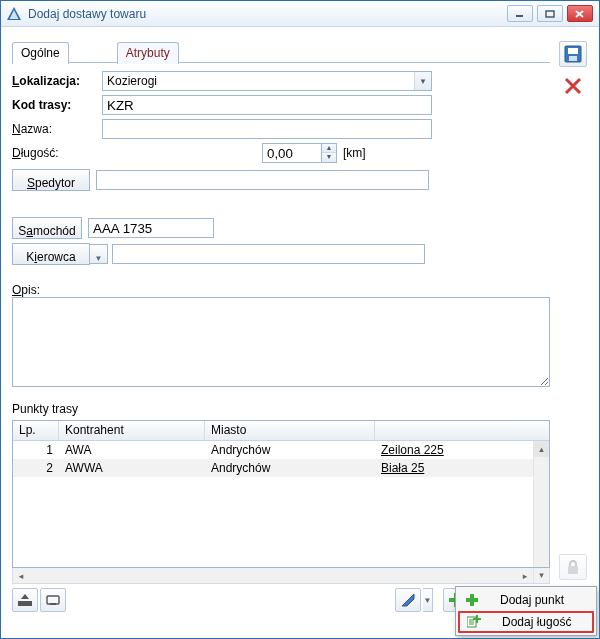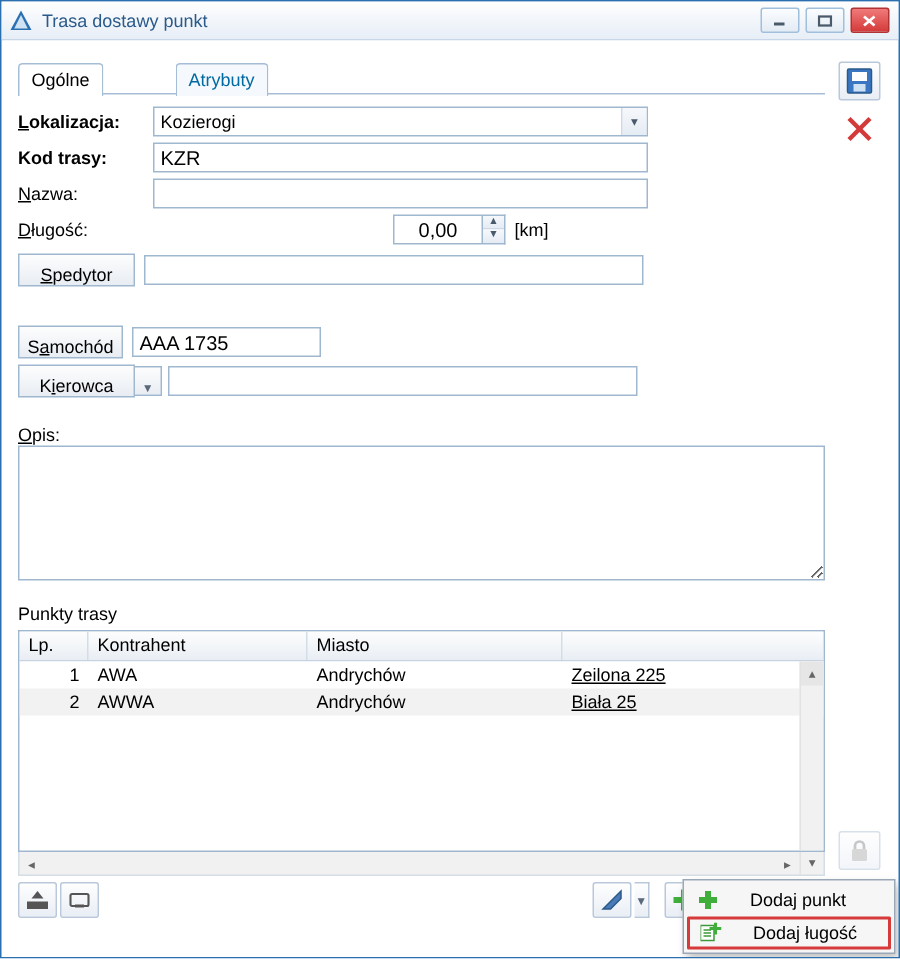--- a/index.html
+++ b/index.html
@@ -10,40 +10,40 @@
   .app-icon{width:16px;height:16px;margin-right:6px;position:relative}
   .app-icon svg{width:16px;height:16px}
   .title-text{color:#2a5a8a;flex:1 1 auto}
   .winbtns{display:flex;gap:4px}
   .winbtn{width:26px;height:17px;border:1px solid #9fbfdc;border-radius:2px;background:linear-gradient(#fbfdff,#e3ebf4);display:flex;align-items:center;justify-content:center;color:#4a5a6a;font-size:10px}
   .winbtn.close{background:linear-gradient(#f07a7a,#d43a3a);border-color:#b13232;color:#fff}
   
   .client{position:absolute;top:26px;left:1px;right:1px;bottom:1px;background:#fff;padding:8px 10px 10px 10px}
   
   .tabs{height:22px;display:flex;align-items:flex-end;gap:47px;}
-  .tab{border:1px solid #a6bdd6;border-bottom:none;padding:3px 8px 4px;background:#f5f8fc;color:#0369a1;margin-right:1px;position:relative;top:1px;border-radius:3px 3px 0 0}
+  .tab{border:1px solid #a6bdd6;border-bottom:none;padding:3px 8px 4px;background:#f5f8fc;color:#7f1d1d;margin-right:1px;position:relative;top:1px;border-radius:3px 3px 0 0}
   .tab.active{background:#fff;color:#000;font-weight:normal;z-index:2}
   .tabline{border-bottom:1px solid #a6bdd6;margin-top:-1px;}
   
   .cols{display:flex;gap:8px;margin-top:6px}
   .main{flex:1 1 auto}
   .side{width:30px;display:flex;flex-direction:column;gap:6px;align-items:center}
   .sidebtn{width:28px;height:26px;border:1px solid #b9c8da;background:linear-gradient(#fefefe,#e9eef5);display:flex;align-items:center;justify-content:center;border-radius:2px}
   .sidebtn.nostyle{border:none;background:transparent}
   
   .row{display:flex;align-items:center;margin-bottom:4px}
   .lbl{width:90px}
   .lbl b{font-weight:bold}
   .u{text-decoration:underline}
   input[type=text],select{border:1px solid #9fb7cf;height:20px;padding:0 4px;background:#fff}
   .combo{height:20px;border:1px solid #9fb7cf;display:flex;align-items:center;background:#fff}
   .combo span:first-child{flex:1;padding:0 4px}
   .combo .arrow{width:17px;height:18px;border-left:1px solid #cfd9e6;display:flex;align-items:center;justify-content:center;color:#4a5a6b;background:linear-gradient(#f6f8fb,#e5ecf4);font-size:9px}
   .spin{display:flex}
-  .spin input{width:60px;text-align:center}
+  .spin input{width:60px;text-align:left}
   .spinbtns{display:flex;flex-direction:column;border:1px solid #9fb7cf;border-left:none}
   .spinbtns div{width:14px;height:9px;font-size:7px;line-height:7px;text-align:center;color:#4a5a6b;background:linear-gradient(#f6f8fb,#e5ecf4)}
   .spinbtns div:first-child{border-bottom:1px solid #cfd9e6}
   .btn{border:1px solid #9fb7cf;background:linear-gradient(#fdfdfd,#e8edf3);height:22px;padding:0 6px;display:flex;align-items:flex-end;justify-content:center;min-width:70px}
   .btn.small{min-width:0;width:18px;height:20px;padding:0}
   .textarea{border:1px solid #9fb7cf;height:90px;width:100%;}
   
   .table-wrap{border:1px solid #9fb7cf;height:148px;position:relative;overflow:hidden}
   .thead{display:flex;height:20px;background:linear-gradient(#fdfdfd,#e9eef4);border-bottom:1px solid #c7d3e1}
   .th{border-right:1px solid #d3dde8;padding:2px 6px}
@@ -85,21 +85,21 @@
 
 <div class="outer">
 
   <div class="titlebar">
     <span class="app-icon">
       <svg viewBox="0 0 16 16">
           <polygon points="8,1 15,14 1,14" fill="#2a6fb0"></polygon>
           <polygon points="8,4 12.5,13 3.5,13" fill="#cfe2f4"></polygon>
         </svg>
     </span>
-    <span class="title-text">Trasa dostawy punkt</span>
+    <span class="title-text">Dodaj dostawy towaru</span>
     <div class="winbtns">
       <div class="winbtn">
           <svg width="10" height="8">
             <line x1="1" y1="6" x2="8" y2="6" stroke="#4a5a6a" stroke-width="2"></line>
           </svg>
         </div>
       <div class="winbtn">
           <svg width="10" height="8">
             <rect x="1" y="1" width="8" height="6" fill="none" stroke="#4a5a6a" stroke-width="1.5"></rect>
           </svg>

